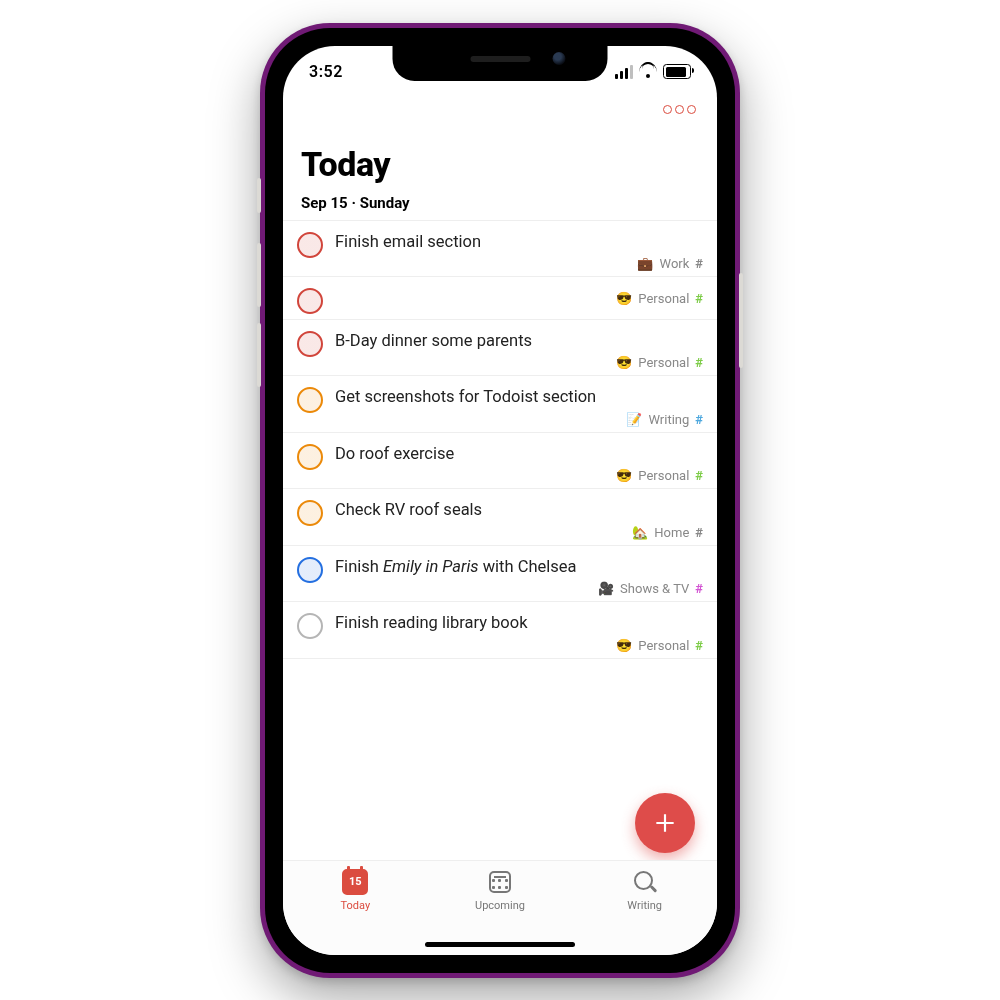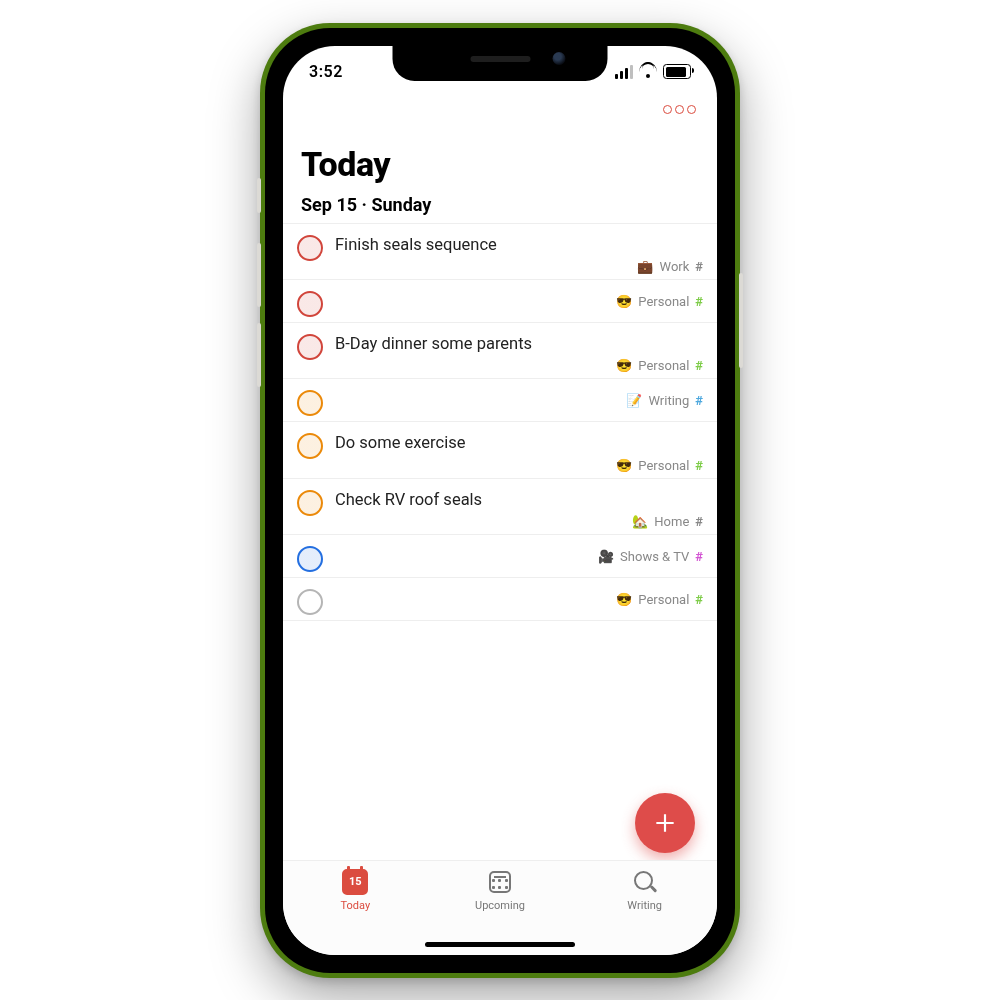--- a/index.html
+++ b/index.html
@@ -1,19 +1,19 @@
 <!DOCTYPE html>
 <html><head>
 <meta charset="utf-8">
 <style>
   html,body{margin:0;padding:0;background:#fff;width:1000px;height:1000px;overflow:hidden;font-family:-apple-system,BlinkMacSystemFont,"Segoe UI",Roboto,Helvetica,Arial,sans-serif;}
   .stage{position:relative;width:1000px;height:1000px;display:flex;align-items:center;justify-content:center;}
 
   
-  .phone{position:relative;width:480px;height:955px;border-radius:70px;background:#4d7c0f;
+  .phone{position:relative;width:480px;height:955px;border-radius:70px;background:#701a75;
          box-shadow:0 20px 50px rgba(0,0,0,.35),0 4px 10px rgba(0,0,0,.15);}
   .phone::before{content:"";position:absolute;inset:5px;border-radius:65px;background:#000;}
   .screen{position:absolute;inset:23px;border-radius:52px;background:#fff;overflow:hidden;}
 
   
   .sidebtn{position:absolute;background:#dcdad5;border-radius:3px;}
   .sb-mute{left:-3px;top:155px;width:4px;height:35px;}
   .sb-vol1{left:-3px;top:220px;width:4px;height:64px;}
   .sb-vol2{left:-3px;top:300px;width:4px;height:64px;}
   .sb-pwr{right:-3px;top:250px;width:4px;height:95px;}
@@ -42,21 +42,21 @@
   .battery::after{content:"";position:absolute;right:-4px;top:3px;width:2.5px;height:5px;background:#000;border-radius:0 2px 2px 0;}
   .battery i{position:absolute;inset:1.5px;border-radius:1.5px;background:#000;right:4px;}
 
   
   .topbar{position:absolute;top:52px;right:20px;z-index:2;}
   .more-btn{width:36px;height:24px;display:flex;align-items:center;justify-content:center;gap:3px;cursor:pointer;}
   .more-btn span{width:7px;height:7px;border:1.6px solid #db4c3f;border-radius:50%;}
 
   .content{position:absolute;top:92px;left:0;right:0;bottom:86px;padding:0 0 0 0;}
   .title{font-size:34px;font-weight:800;margin:6px 0 10px 18px;letter-spacing:-.5px;}
-  .date{font-size:18px;font-weight:700;margin:0 0 8px 18px;}
+  .date{font-size:15px;font-weight:700;margin:0 0 8px 18px;}
 
   .list{}
   .task{border-top:1px solid #eee;padding:10px 14px 5px 14px;display:flex;align-items:flex-start;gap:12px;}
   .task:last-child{border-bottom:1px solid #eee;}
   .check{flex:0 0 auto;width:22px;height:22px;border-radius:50%;border:2px solid;margin-top:1px;cursor:pointer;}
   .task-body{flex:1;min-width:0;}
   .task-title{font-size:16.5px;color:#222;line-height:1.3;}
   .task-title em{font-style:italic;}
   .proj{display:flex;justify-content:flex-end;align-items:center;gap:6px;font-size:13px;color:#888;margin-top:4px;}
   .proj .hash{font-weight:700;}
@@ -138,21 +138,21 @@
       </div>
 
       <div class="content">
         <div class="title">Today</div>
         <div class="date">Sep 15 · Sunday</div>
 
         <div class="list" id="task-list">
             <div class="task">
               <span class="check p-red"></span>
               <div class="task-body">
-                <div class="task-title">Finish seals sequence</div>
+                <div class="task-title">Finish email section</div>
                 <div class="proj">
                   <span>💼</span>
                   <span>Work</span>
                   <span class="hash" style="color: rgb(136, 136, 136);">#</span>
                 </div>
               </div>
             </div>
             <div class="task">
               <span class="check p-red"></span>
               <div class="task-body">
@@ -170,31 +170,32 @@
                 <div class="proj">
                   <span>😎</span>
                   <span>Personal</span>
                   <span class="hash" style="color: rgb(126, 204, 73);">#</span>
                 </div>
               </div>
             </div>
             <div class="task">
               <span class="check p-orange"></span>
               <div class="task-body">
+                <div class="task-title">Get screenshots for Todoist section</div>
                 <div class="proj">
                   <span>📝</span>
                   <span>Writing</span>
                   <span class="hash" style="color: rgb(78, 168, 222);">#</span>
                 </div>
               </div>
             </div>
             <div class="task">
               <span class="check p-orange"></span>
               <div class="task-body">
-                <div class="task-title">Do some exercise</div>
+                <div class="task-title">Do roof exercise</div>
                 <div class="proj">
                   <span>😎</span>
                   <span>Personal</span>
                   <span class="hash" style="color: rgb(126, 204, 73);">#</span>
                 </div>
               </div>
             </div>
             <div class="task">
               <span class="check p-orange"></span>
               <div class="task-body">
@@ -202,30 +203,32 @@
                 <div class="proj">
                   <span>🏡</span>
                   <span>Home</span>
                   <span class="hash" style="color: rgb(136, 136, 136);">#</span>
                 </div>
               </div>
             </div>
             <div class="task">
               <span class="check p-blue"></span>
               <div class="task-body">
+                <div class="task-title">Finish <em>Emily in Paris</em> with Chelsea</div>
                 <div class="proj">
                   <span>🎥</span>
                   <span>Shows &amp; TV</span>
                   <span class="hash" style="color: rgb(211, 86, 211);">#</span>
                 </div>
               </div>
             </div>
             <div class="task">
               <span class="check p-gray"></span>
               <div class="task-body">
+                <div class="task-title">Finish reading library book</div>
                 <div class="proj">
                   <span>😎</span>
                   <span>Personal</span>
                   <span class="hash" style="color: rgb(126, 204, 73);">#</span>
                 </div>
               </div>
             </div>
           </div>
       </div>
 

